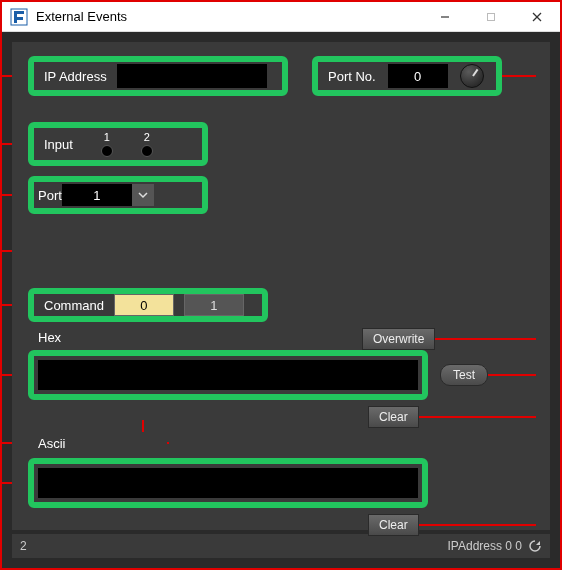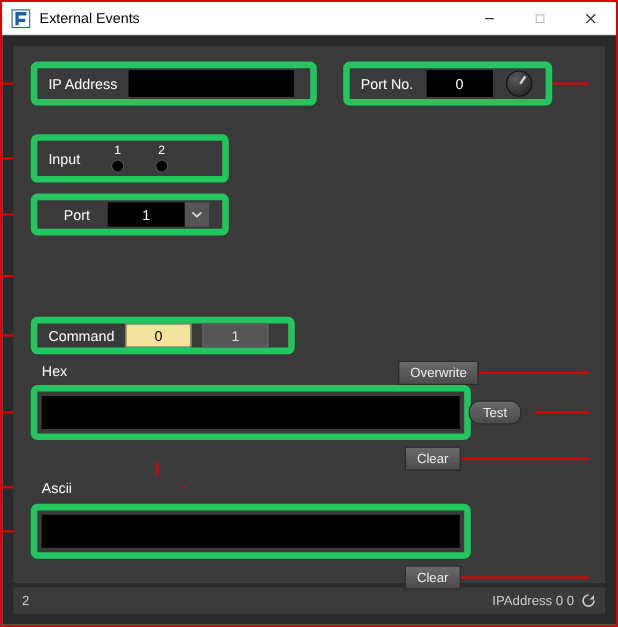--- a/index.html
+++ b/index.html
@@ -117,21 +117,21 @@
     transform: rotate(35deg);
   }
 
   
   .grp-input { left:16px; top:80px; width:180px; height:44px; display:flex; align-items:center; padding:0 10px; gap:28px;}
   .led-col { display:flex; flex-direction:column; align-items:center; gap:2px;}
   .led-num { color:#fff; font-size:11px;}
   .led { width:12px; height:12px; border-radius:50%; background:#000; border:1px solid #555;}
 
   
-  .grp-port { left:16px; top:134px; width:180px; height:38px; display:flex; align-items:center; padding:0 24px; gap:16px;}
+  .grp-port { left:16px; top:134px; width:180px; height:38px; display:flex; align-items:center; padding:0 4px; }
   .combo { display:flex; height:22px;}
   .combo .val { width:70px; background:#000; color:#fff; display:flex; align-items:center; justify-content:center; font-size:13px;}
   .combo .arrow { width:22px; background:#555; display:flex; align-items:center; justify-content:center;}
   .combo .arrow svg { width:10px; height:10px;}
 
   
   .grp-comment { left:16px; top:180px; width:480px; height:58px; padding:4px 10px 8px 10px;}
   .grp-comment .lbl { display:block; margin-bottom:4px;}
   .grp-comment textarea { width:100%; height:26px; background:#000; border:none; color:#fff; resize:none; font-size:13px; padding:2px 4px;}
 
@@ -139,21 +139,21 @@
   .grp-command { left:16px; top:246px; width:240px; height:34px; display:flex; align-items:center; padding:0 10px; gap:10px;}
   .cmd-btn { width:60px; height:22px; font-size:13px; border:1px solid #666; display:flex; align-items:center; justify-content:center; cursor:pointer;}
   .cmd-btn.sel { background:#f3e29b; color:#000;}
   .cmd-btn.unsel { background:#555; color:#ddd;}
 
   
   .lbl-hex { position:absolute; left:26px; top:288px; color:#fff; font-size:13px;}
   .btn-overwrite { position:absolute; left:350px; top:286px;}
   .grp-hex { left:16px; top:308px; width:400px; height:50px; padding:4px;}
   .grp-hex textarea { width:100%; height:100%; background:#000; border:none; color:#fff; resize:none;}
-  .btn-test { position:absolute; left:414px; top:322px;border-radius:10px;}
+  .btn-test { position:absolute; left:428px; top:322px;border-radius:10px;}
   .btn-clear1 { position:absolute; left:356px; top:364px;}
 
   
   .lbl-ascii { position:absolute; left:26px; top:394px; color:#fff; font-size:13px;}
   .btn-convert { position:absolute; left:105px; top:390px;}
   .grp-ascii { left:16px; top:416px; width:400px; height:50px; padding:4px;}
   .grp-ascii textarea { width:100%; height:100%; background:#000; border:none; color:#fff; resize:none;}
   .btn-clear2 { position:absolute; left:356px; top:472px;}
 
   .btn {

